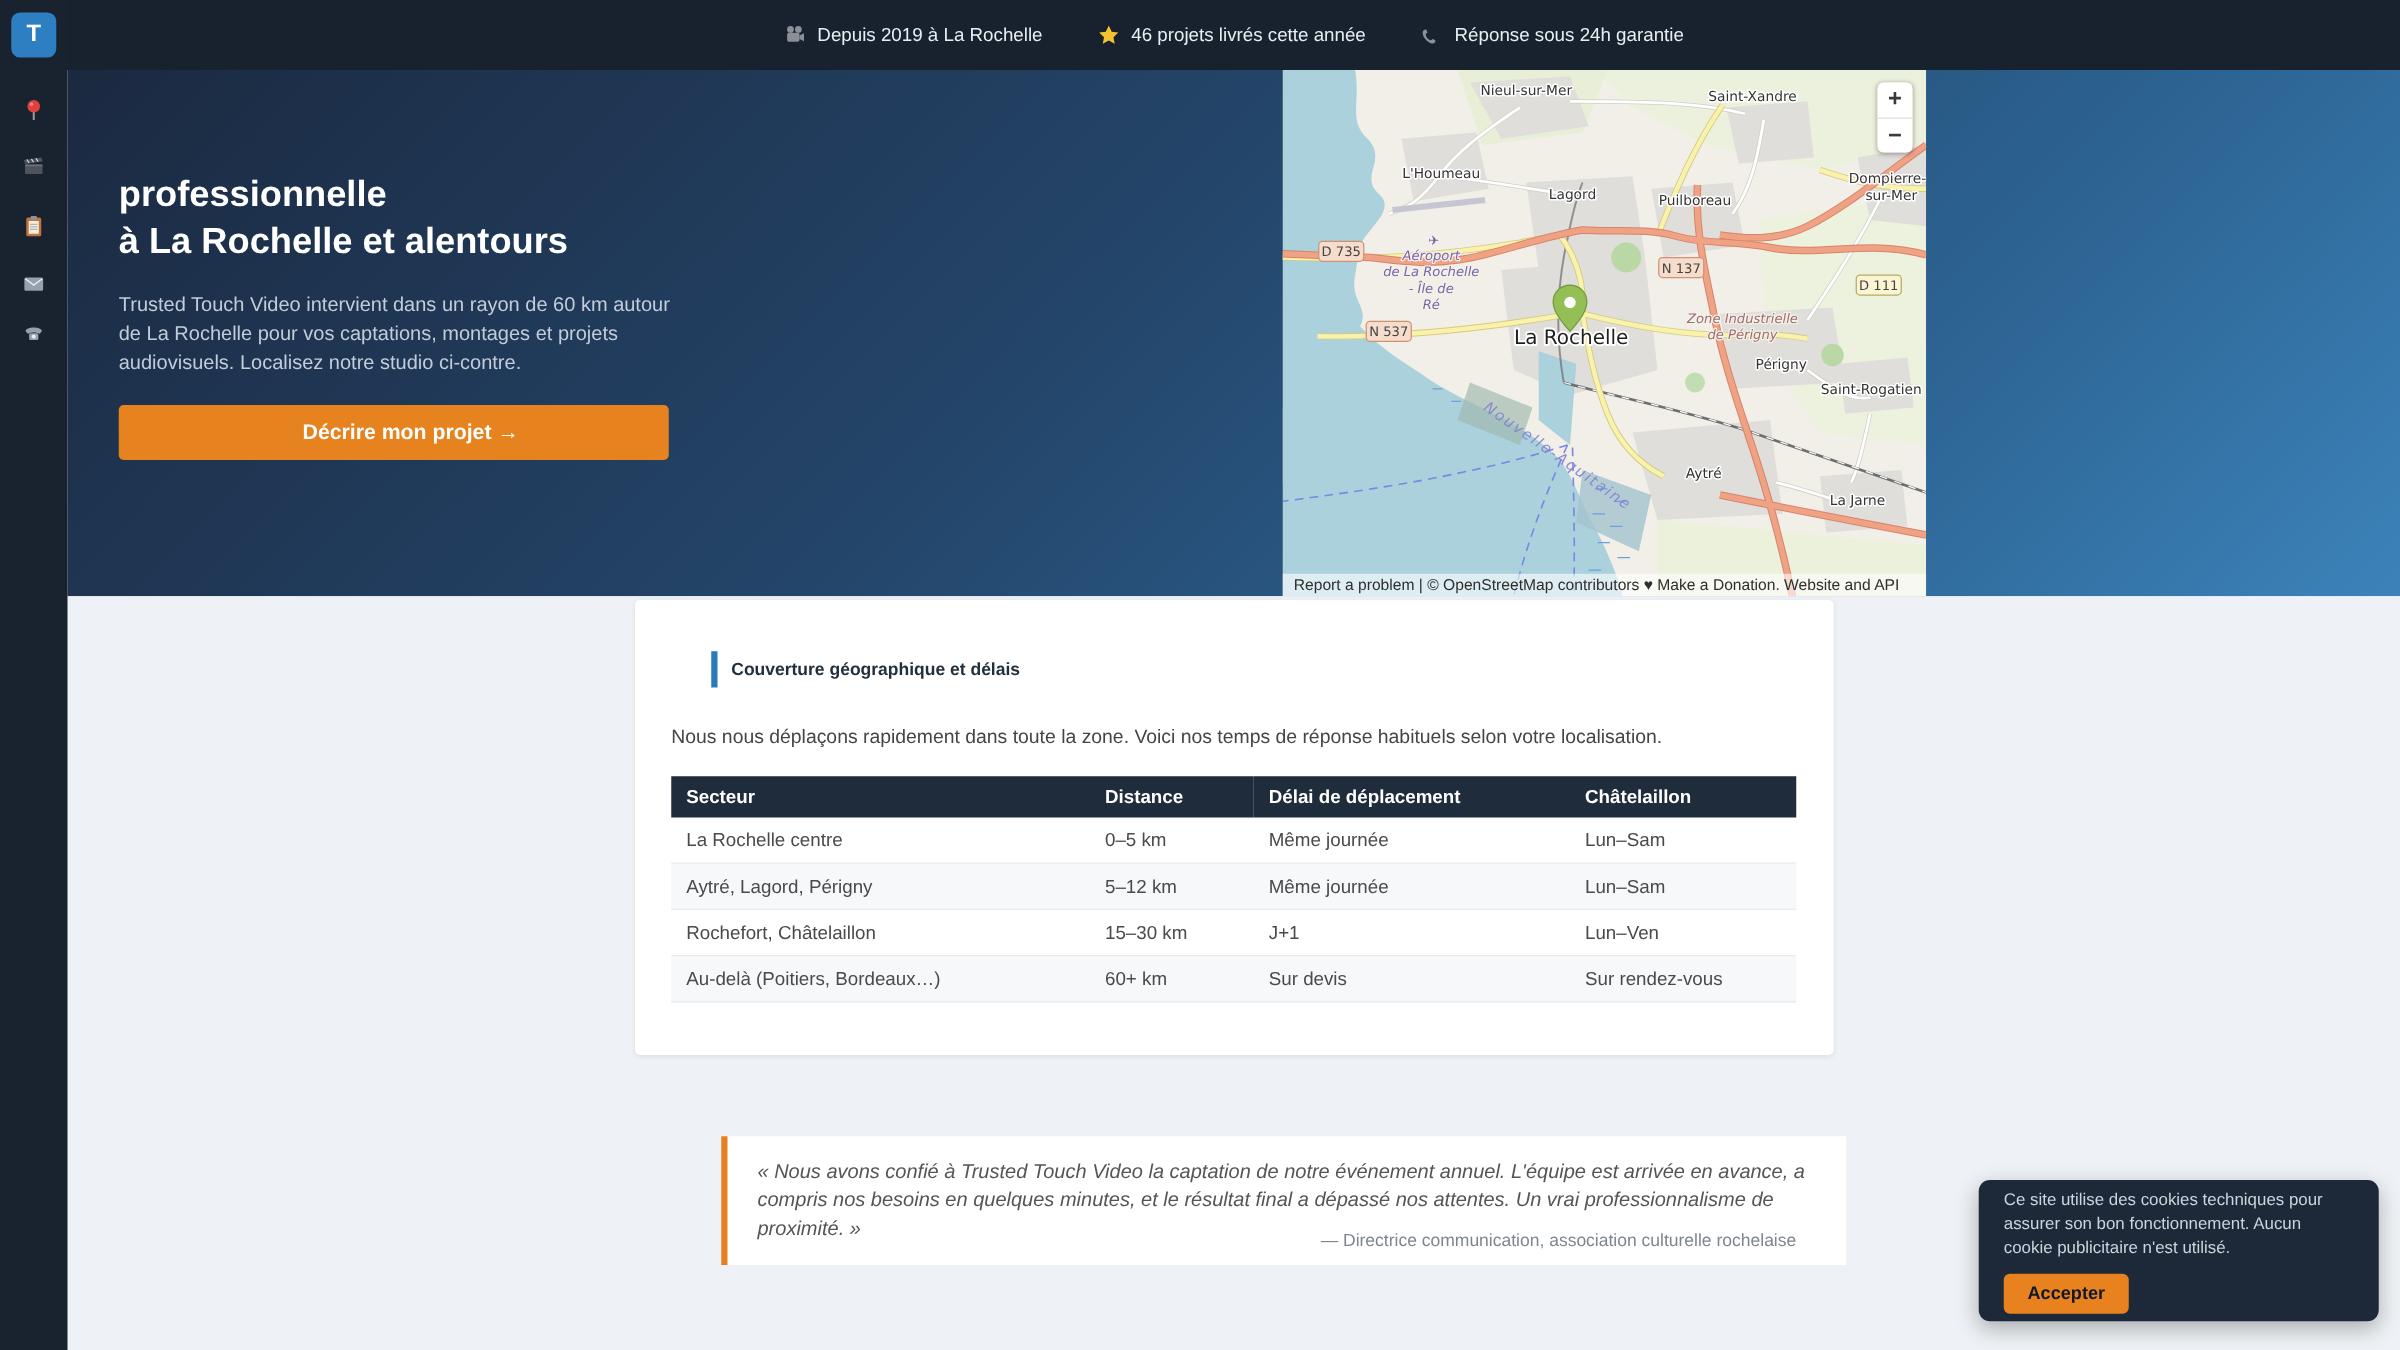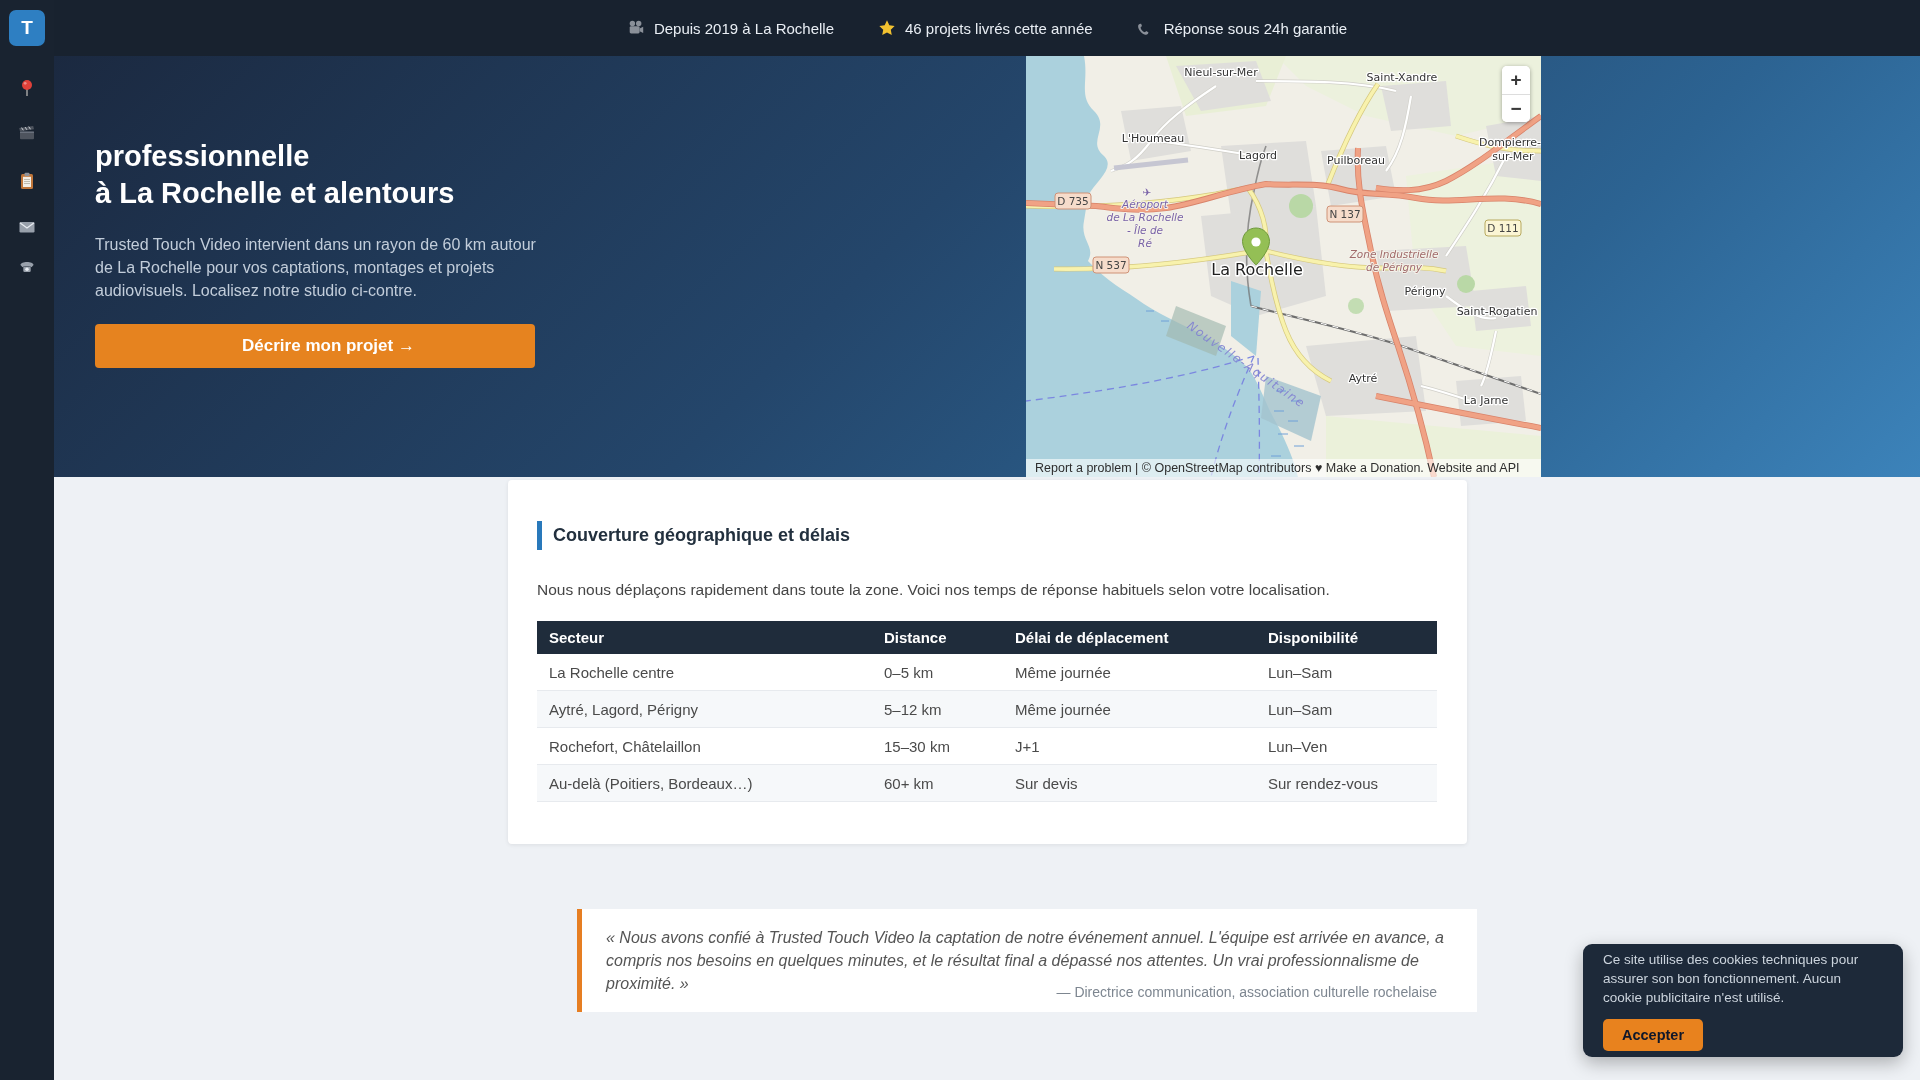--- a/index.html
+++ b/index.html
@@ -57,22 +57,22 @@
           text-anchor:middle;opacity:.9;}
   .badge-salmon{fill:#f6dccb;stroke:#cf9277;}
   .badge-yellow{fill:#fbf5d4;stroke:#b7a95e;}
   .badge-text{font:10.5px "DejaVu Sans",sans-serif;fill:#444;text-anchor:middle;}
 
   
   .main{position:absolute;left:54px;top:477px;right:0;bottom:0;background:#eef1f5;}
   .card{position:absolute;left:454px;top:3px;width:959px;box-sizing:border-box;
         background:#fff;border-radius:4px;box-shadow:0 1px 4px rgba(0,0,0,.08);
         padding:41px 30px 42px 29px;}
-  .section-title{border-left:5px solid #2979bb;padding-left:11px;font-size:18px;
-        font-weight:bold;color:#22303e;line-height:29px;}
+  .section-title{border-left:5px solid #2979bb;padding-left:11px;font-size:14px;
+        font-weight:bold;color:#22303e;line-height:29px;margin-left:32px;}
   .section-sub{margin-top:31px;font-size:15.5px;color:#454545;}
   table.cov{margin-top:22px;border-collapse:collapse;width:900px;font-size:15px;color:#4a4a4a;}
   table.cov th{background:#1f2c3b;color:#fff;font-weight:bold;text-align:left;
                height:33px;padding:0 0 0 12px;}
   table.cov td{height:36px;padding:0 0 0 12px;border-bottom:1px solid #e7eaee;}
   table.cov tbody tr:nth-child(even){background:#f6f8fa;}
 
   .quote{position:absolute;left:483px;top:416px;width:847px;background:#fff;
          border-left:5px solid #e67e22;padding:17px 24px;font-style:italic;
          font-size:16px;line-height:23px;color:#555;}
@@ -319,21 +319,21 @@
             <col style="width:335px">
             <col style="width:131px">
             <col style="width:253px">
             <col style="width:181px">
           </colgroup>
         <thead>
           <tr>
             <th>Secteur</th>
             <th>Distance</th>
             <th>Délai de déplacement</th>
-            <th>Disponibilité</th>
+            <th>Châtelaillon</th>
           </tr>
         </thead>
         <tbody>
           <tr>
             <td>La Rochelle centre</td>
             <td>0–5 km</td>
             <td>Même journée</td>
             <td>Lun–Sam</td>
           </tr>
           <tr>

